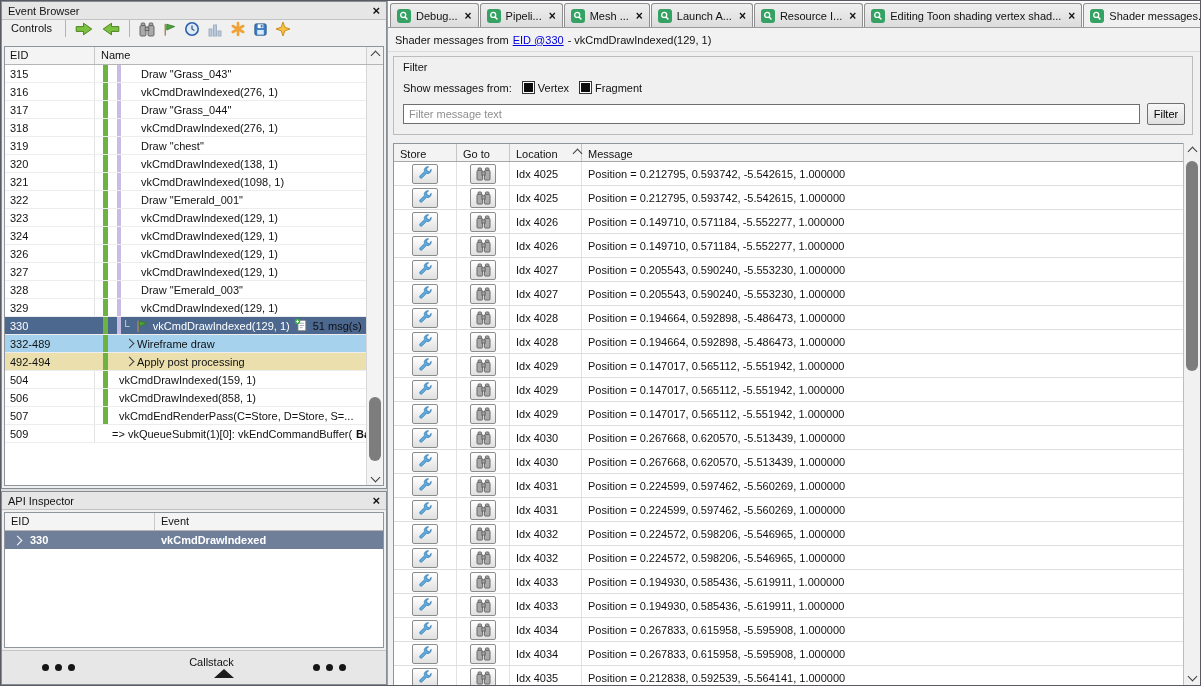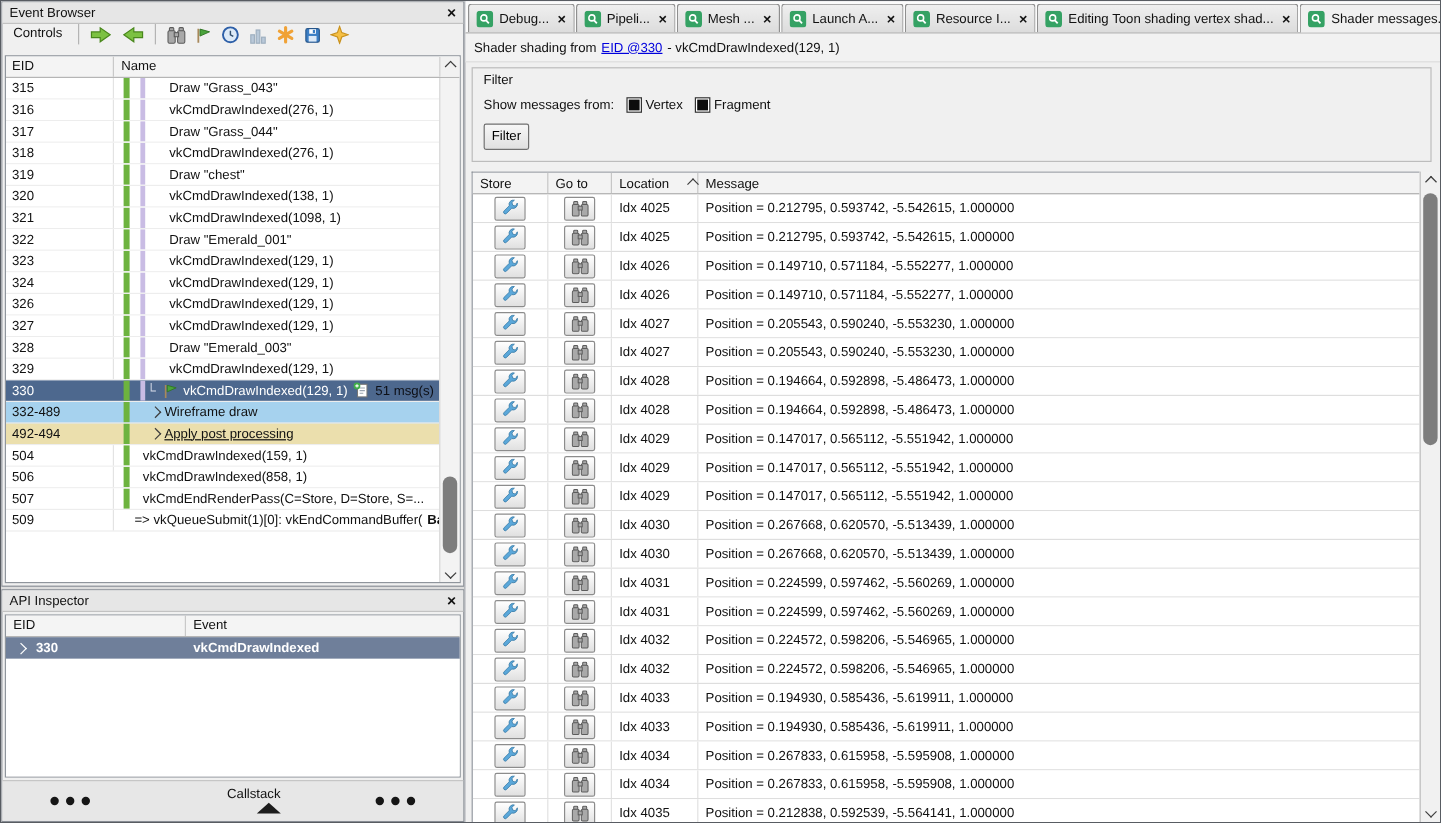--- a/index.html
+++ b/index.html
@@ -372,21 +372,21 @@
                   <span class="eb-content" style="padding-left: 31px;">
                     <span class="chev chev-right"></span>
                     <span class="eb-label">Wireframe draw</span>
                   </span>
                 </div>
               </div>
               <div class="eb-row eb-yellow">
                 <div class="eb-eid">492-494</div>
                 <div class="eb-name">
                   <span class="eb-marker eb-marker-green"></span>
-                  <span class="eb-content" style="padding-left: 31px; text-decoration: underline;">
+                  <span class="eb-content" style="padding-left: 31px;">
                     <span class="chev chev-right"></span>
                     <span class="eb-label">Apply post processing</span>
                   </span>
                 </div>
               </div>
               <div class="eb-row ">
                 <div class="eb-eid">504</div>
                 <div class="eb-name">
                   <span class="eb-marker eb-marker-green"></span>
                   <span class="eb-content" style="padding-left: 24px;">
@@ -533,21 +533,21 @@
           <svg class="tabic" width="14" height="14" viewBox="0 0 14 14">
             <rect width="14" height="14" rx="3" fill="#35a264"></rect>
             <circle cx="6.2" cy="5.9" r="2.5" fill="none" stroke="#fff" stroke-width="1.3"></circle>
             <line x1="8.1" y1="8" x2="10.4" y2="10.4" stroke="#fff" stroke-width="1.5"></line>
           </svg>
           <span class="tab-label">Shader messages...</span>
         </div>
       </div>
 
     <div class="sm-title">
-      <span>Shader shading from</span>
+      <span>Shader messages from</span>
       <span class="eid-link">EID @330</span>
       <span>- vkCmdDrawIndexed(129, 1)</span>
     </div>
 
     <div class="filter-group">
       <span class="fg-label">Filter</span>
       <div class="fg-row1">
         <span>Show messages from:</span>
         <span class="cb-wrap">
           <span class="cb checked">
@@ -556,20 +556,21 @@
           <span>Vertex</span>
         </span>
         <span class="cb-wrap">
           <span class="cb checked">
               <i></i>
             </span>
           <span>Fragment</span>
         </span>
       </div>
       <div class="fg-row2">
+        <input class="filter-input" placeholder="Filter message text" style="">
         <button class="filter-btn">Filter</button>
       </div>
     </div>
 
     <div class="sm-area">
       <div class="sm-table">
         <div class="sm-head">
           <div class="hw-debug">
               <span>Store</span>
             </div>

